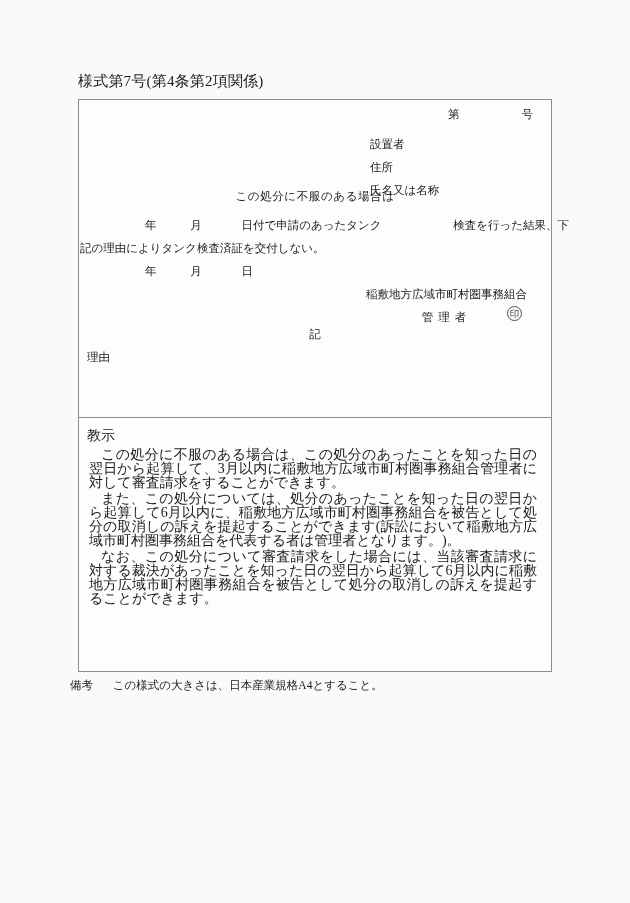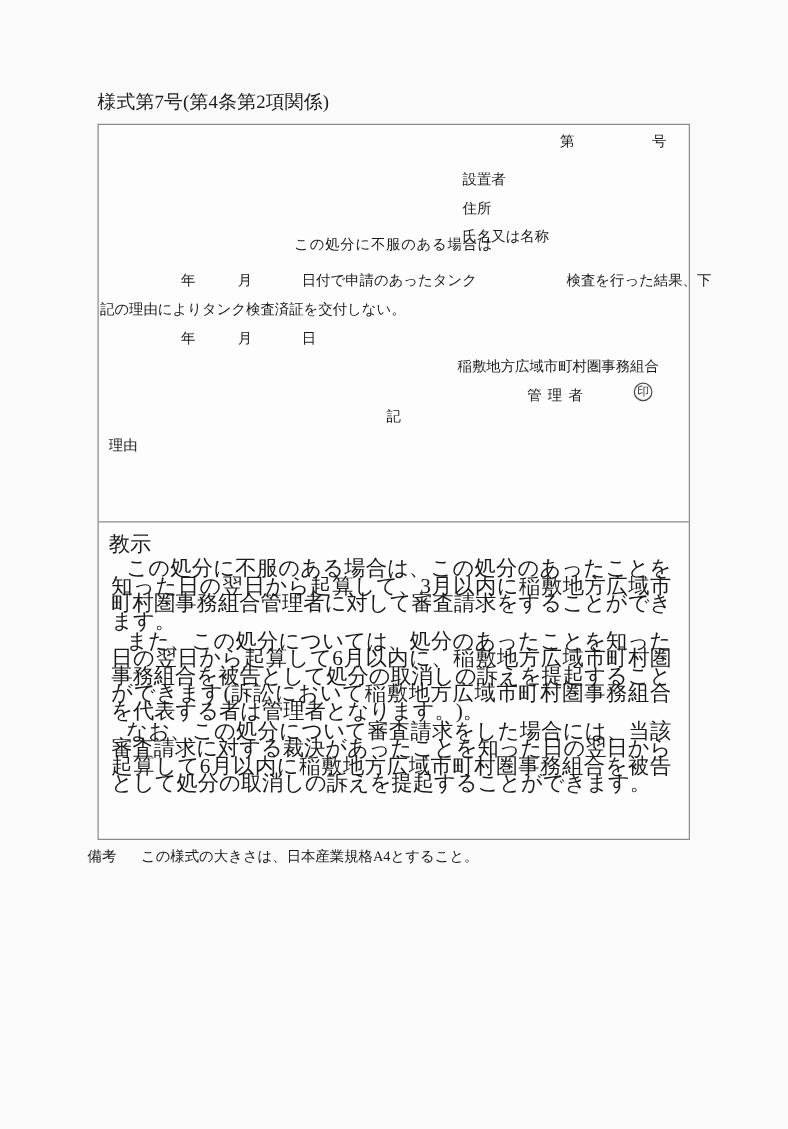--- a/index.html
+++ b/index.html
@@ -173,21 +173,21 @@
 
   
   .instruction-region {
     position: absolute;
     left: 0;
     top: 318px;
     width: 100%;
     height: 255px;
     box-sizing: border-box;
     padding: 7px 12px 0 8px;
-    font-size: 17px;
+    font-size: 14px;
   }
   .instruction-title {
     line-height: 21px;
     white-space: nowrap;
   }
   .instruction-para {
     line-height: 14px;
     text-indent: 12px;
     text-align: justify;
     text-justify: inter-character;

